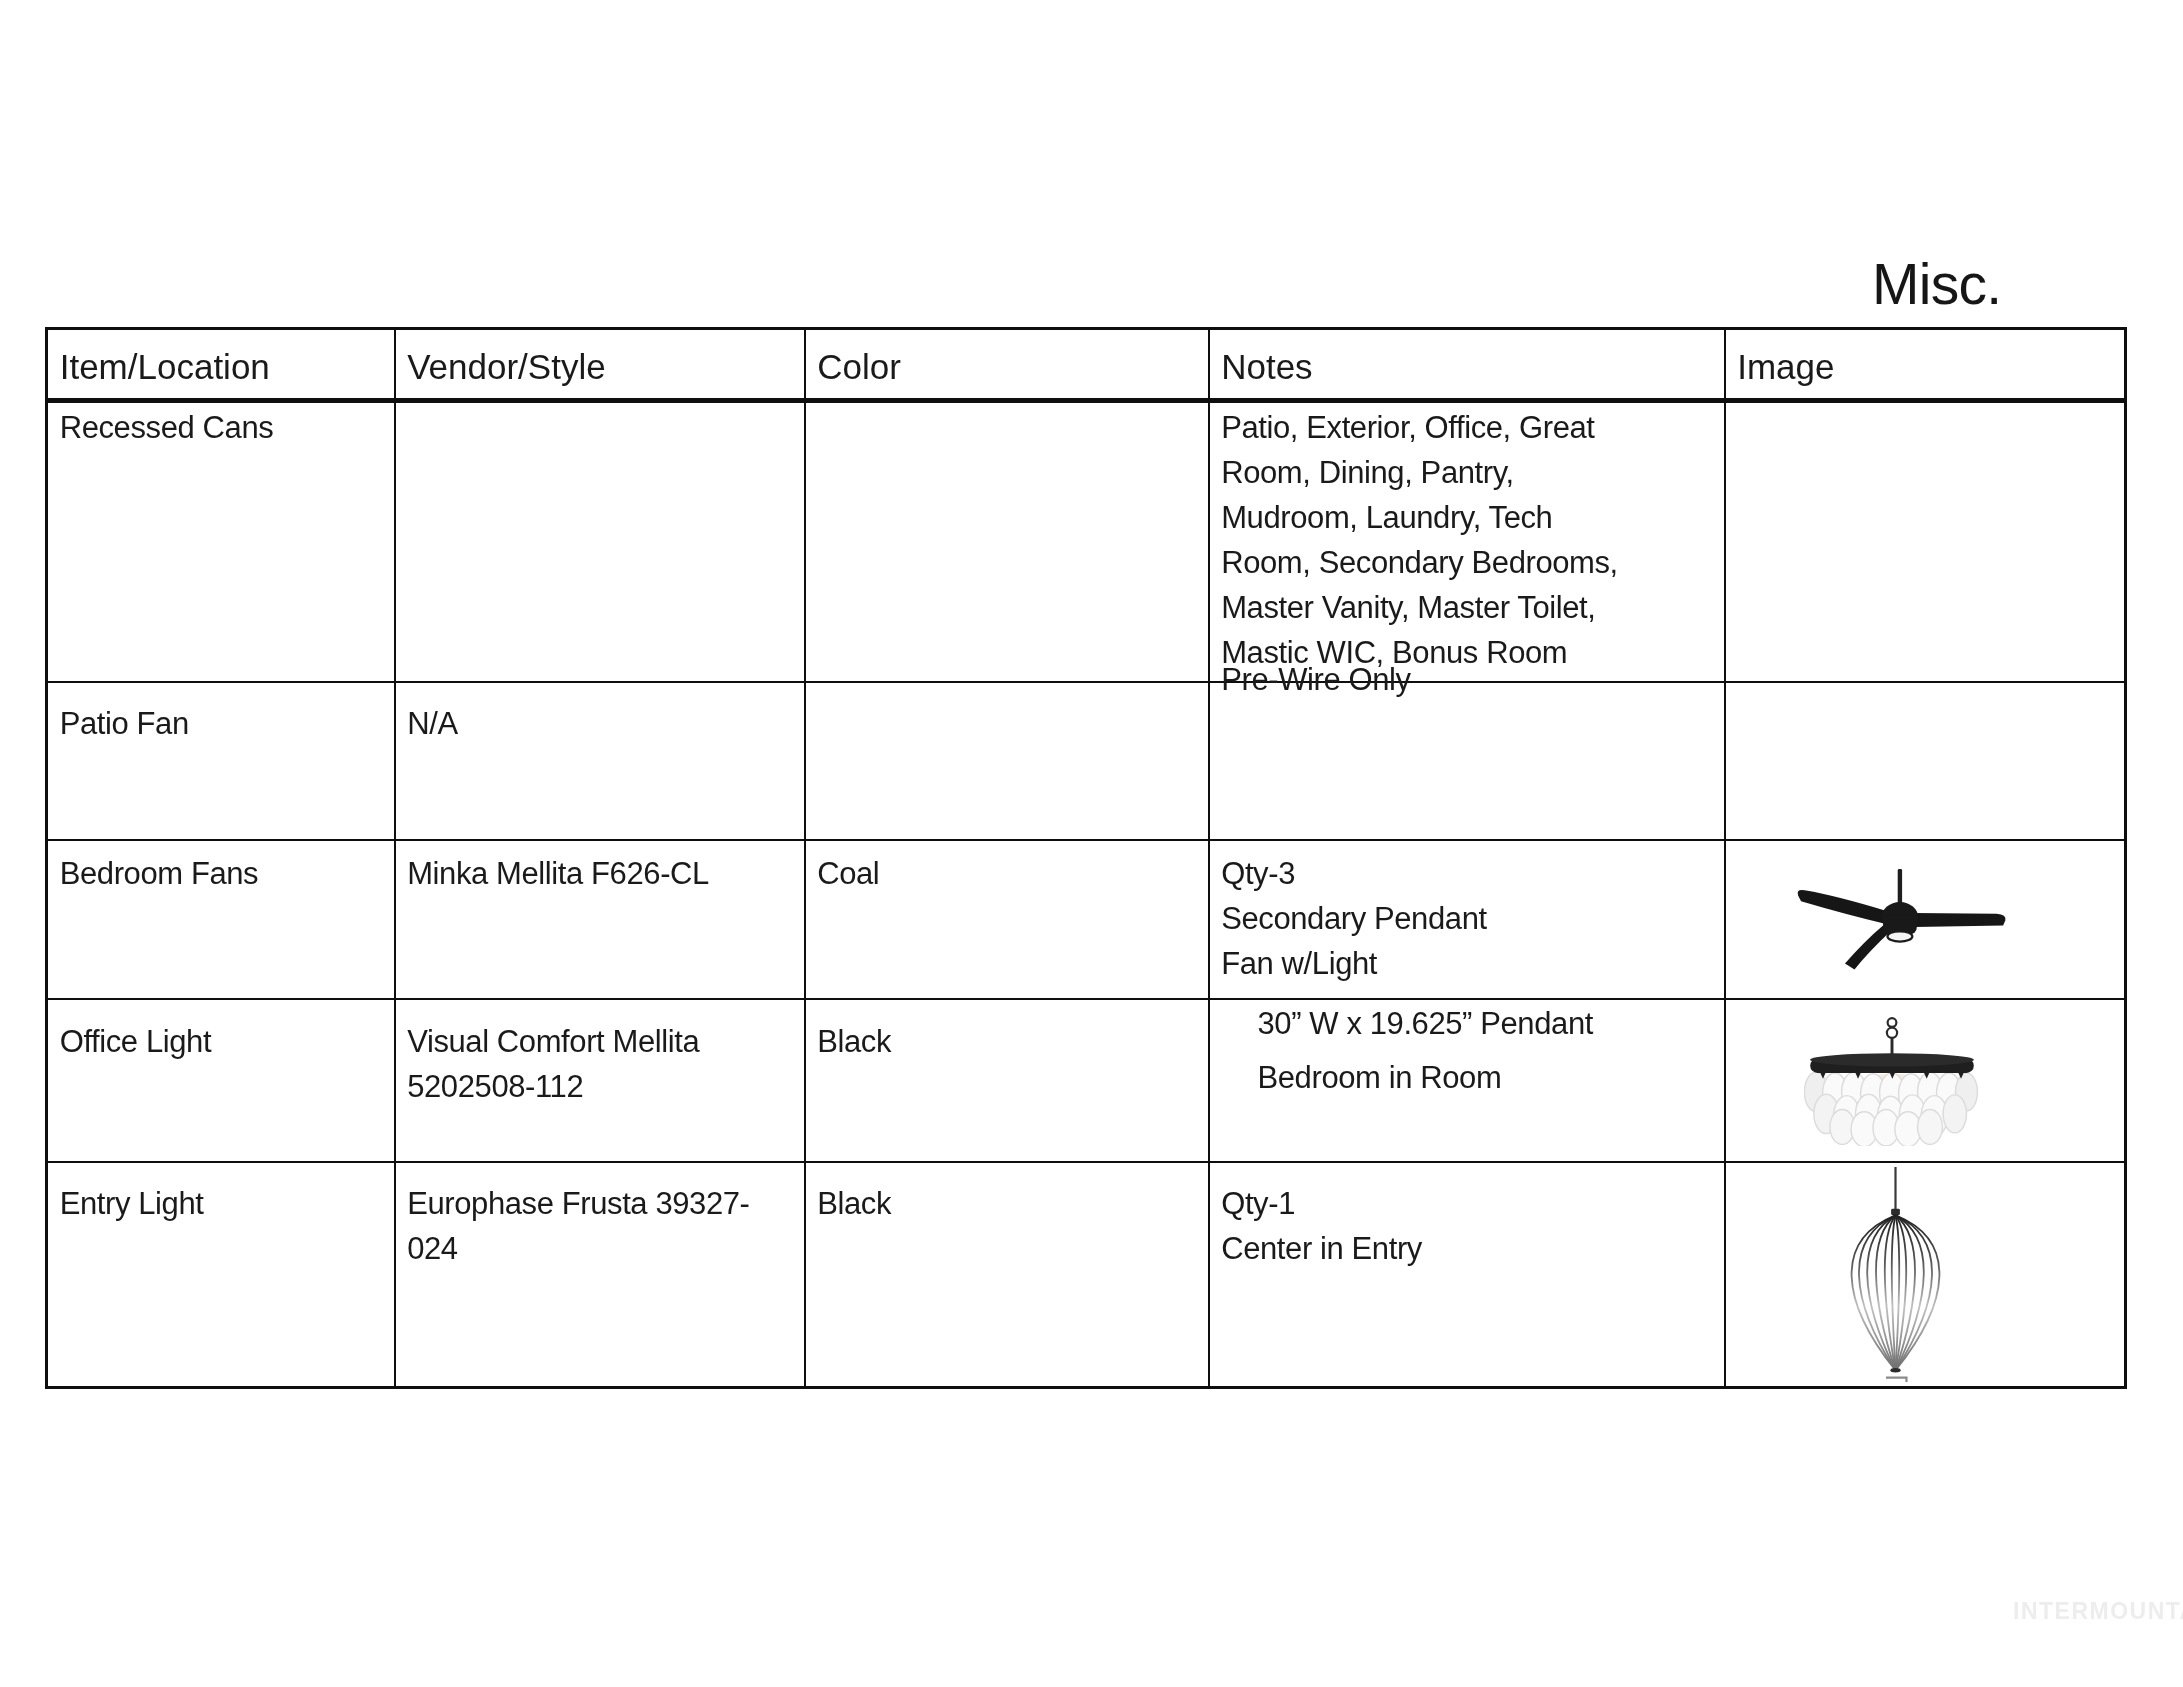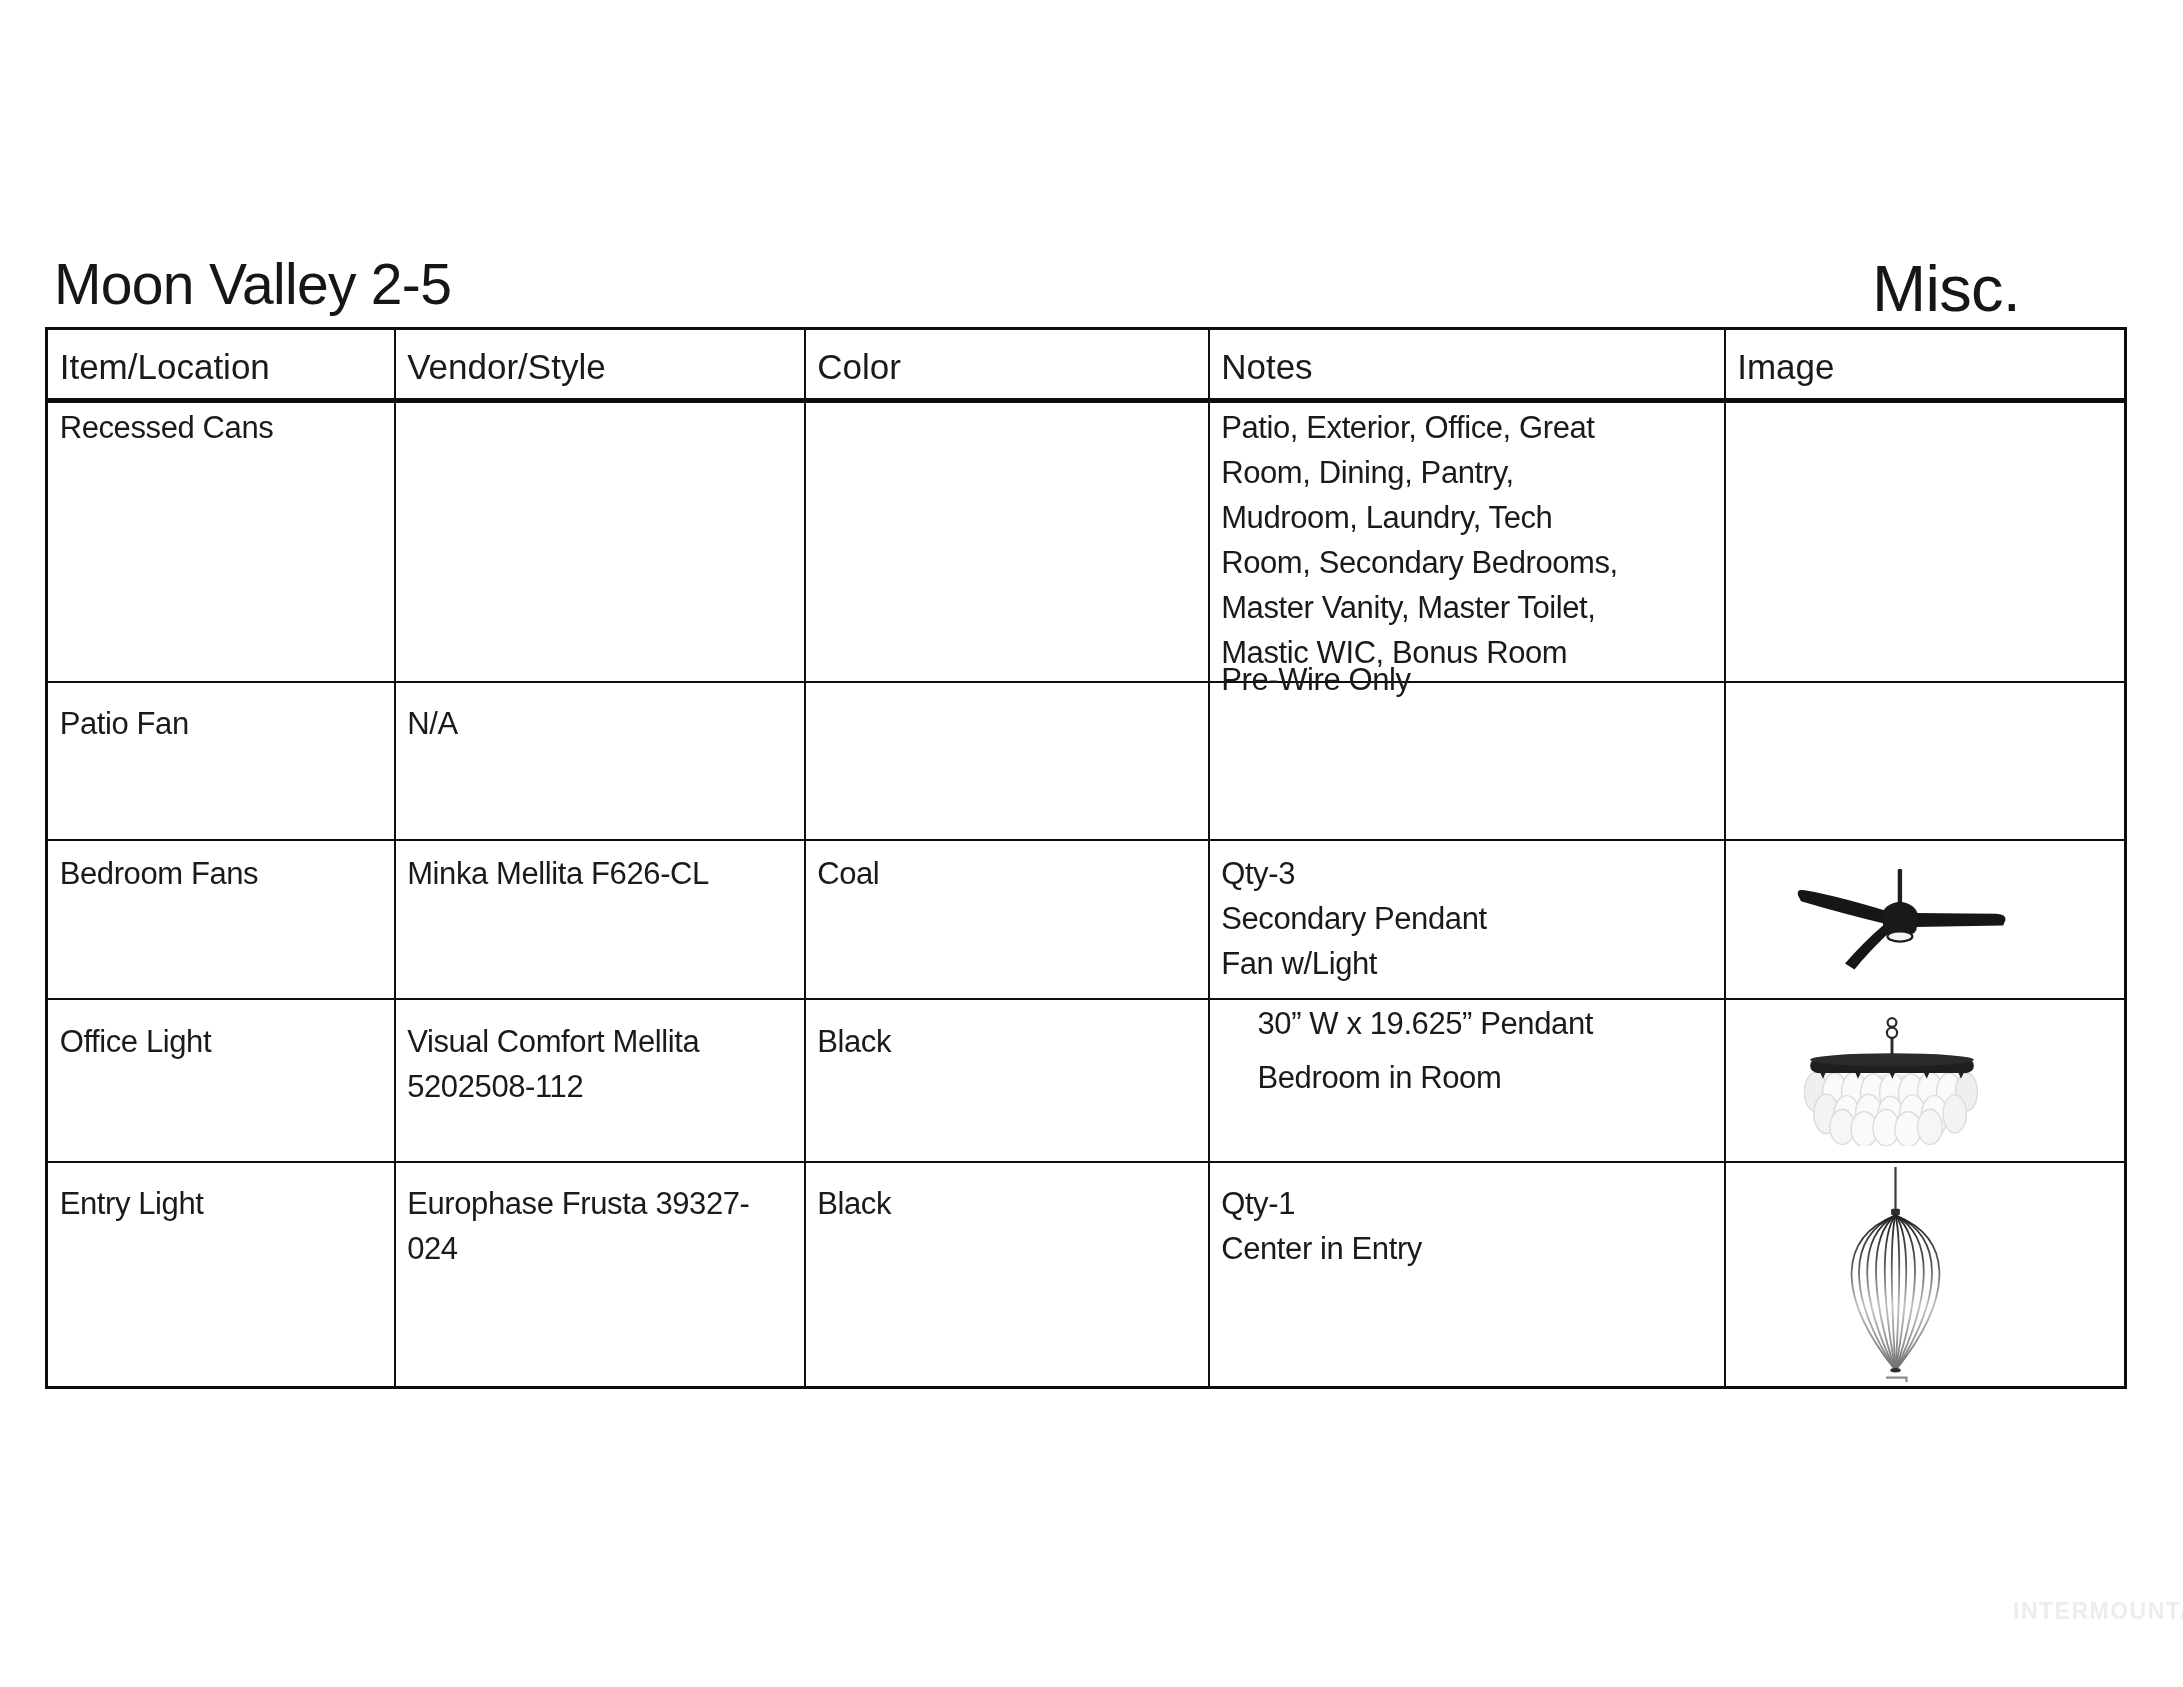--- a/index.html
+++ b/index.html
@@ -9,21 +9,21 @@
     background:#ffffff; overflow:hidden;
     font-family:"Liberation Sans", sans-serif; color:#1a1a1a;
   }
   .title {
     position:absolute; left:54px; top:253px;
     font-size:57px; line-height:1.1; font-weight:400; letter-spacing:-0.7px;
     color:#161616; white-space:nowrap;
   }
   .misc {
     position:absolute; left:1872px; top:253px;
-    font-size:65px; line-height:1.1; font-weight:400; letter-spacing:-0.7px;
+    font-size:57px; line-height:1.1; font-weight:400; letter-spacing:-0.7px;
     color:#161616; white-space:nowrap;
   }
   table.spec {
     position:absolute; left:45px; top:327px; width:2079px;
     border-collapse:collapse; table-layout:fixed;
     border:3.7px solid #0e0e0e;
   }
   .spec th, .spec td {
     border:2.2px solid #0e0e0e;
     border-top-width:2.9px; border-bottom-width:2.9px;
@@ -56,21 +56,20 @@
     position:absolute; top:1598px; left:2013px;
     font-size:23px; font-weight:bold; letter-spacing:1.5px;
     color:#ededed; white-space:nowrap;
   }
 </style>
 </head>
 <body>
 
 <div id="page">
 
-  <div class="title">Moon Valley 2-5</div>
   <div class="misc">Misc.</div>
 
   <table class="spec">
     <colgroup>
       <col style="width:348px">
         <col style="width:410px">
         <col style="width:404px">
       <col style="width:516px">
         <col style="width:401px">
     </colgroup>

